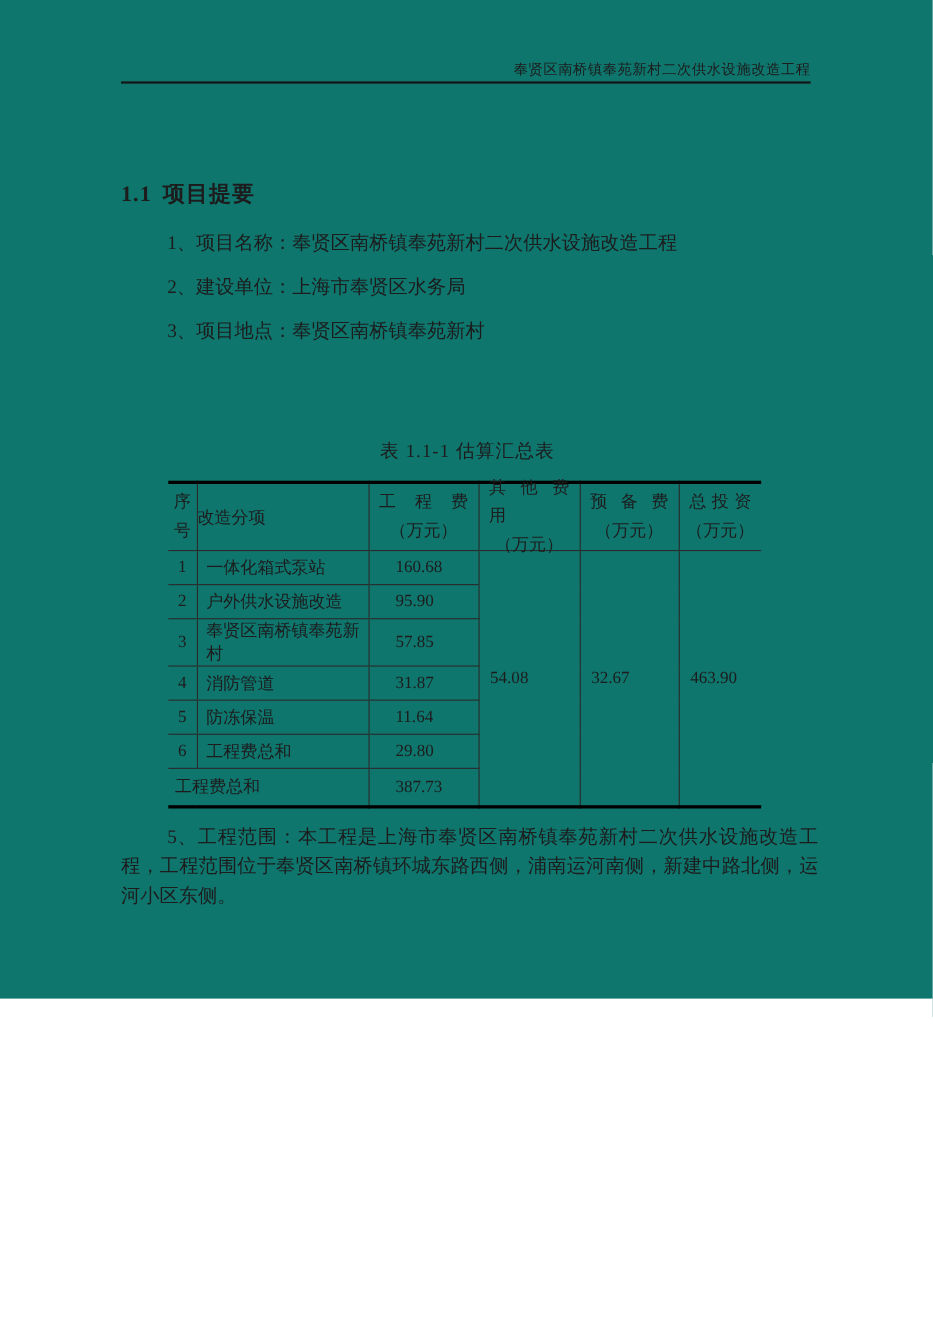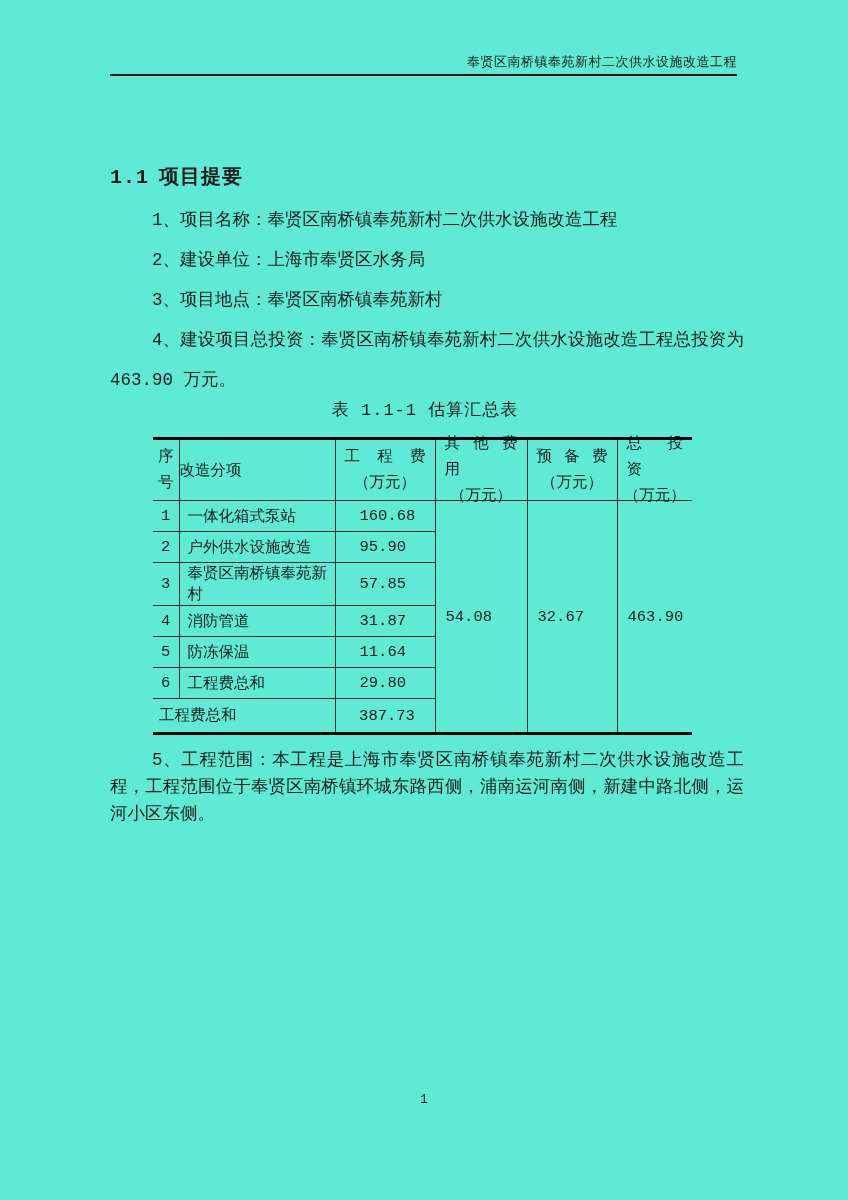--- a/index.html
+++ b/index.html
@@ -1,21 +1,21 @@
 <!DOCTYPE html>
 <html><head>
 <meta charset="utf-8">
 <style>
   html, body { margin: 0; padding: 0; background: #ffffff; }
   .page {
     position: relative;
     width: 848px;
-    height: 1200px;
-    background: #5eead4;
-    font-family: Liberation Mono, monospace;
+    height: 908px;
+    background: #0f766e;
+    font-family: Liberation Serif, serif;
     color: #1c1c1c;
     overflow: hidden;
   }
 
   
   .runhead {
     position: absolute;
     left: 110px;
     width: 627px;
     top: 52px;
@@ -99,21 +99,21 @@
   .hstack { display: flex; flex-direction: column; justify-content: center; height: 60px; }
   .hline1 { display: block; text-align: justify; text-align-last: justify; padding: 0 9px; line-height: 26px; }
   .hline2 { display: block; text-align: center; line-height: 26px; }
   .hcenter { text-align: center; line-height: 26px; }
   .hitem { text-align: left; padding-left: 8px; }
   .est-table td.cell-no { height: 30px; text-align: center; }
   .est-table td.cell-item { padding-left: 8px; }
   .est-table td.cell-cost { padding-left: 24px; }
   .est-table td.cell-merged { padding-left: 10px; }
   .est-table td.cell-flabel { height: 33px; padding-left: 6px; }
-  .est-table td.cell-fcost { padding-left: 4px; text-align: center; }
+  .est-table td.cell-fcost { padding-left: 24px; }
 
   
   .scope {
     position: absolute;
     top: 747px;
     left: 110px;
     width: 634px;
     font-size: 17.5px;
     line-height: 27px;
     text-align: justify;
@@ -141,21 +141,20 @@
 
 
   <div class="section-heading">
     <span class="num">1.1</span><span>项目提要</span>
   </div>
 
   <div class="items">
     <p>1、项目名称：奉贤区南桥镇奉苑新村二次供水设施改造工程</p>
     <p>2、建设单位：上海市奉贤区水务局</p>
     <p>3、项目地点：奉贤区南桥镇奉苑新村</p>
-    <p>4、建设项目总投资：奉贤区南桥镇奉苑新村二次供水设施改造工程总投资为 463.90 万元。</p>
   </div>
 
   <div class="table-caption">表 1.1-1 估算汇总表</div>
 
   <table class="est-table">
     <colgroup>
       <col style="width:26px">
         <col style="width:156px">
         <col style="width:100px">
       <col style="width:92px">

